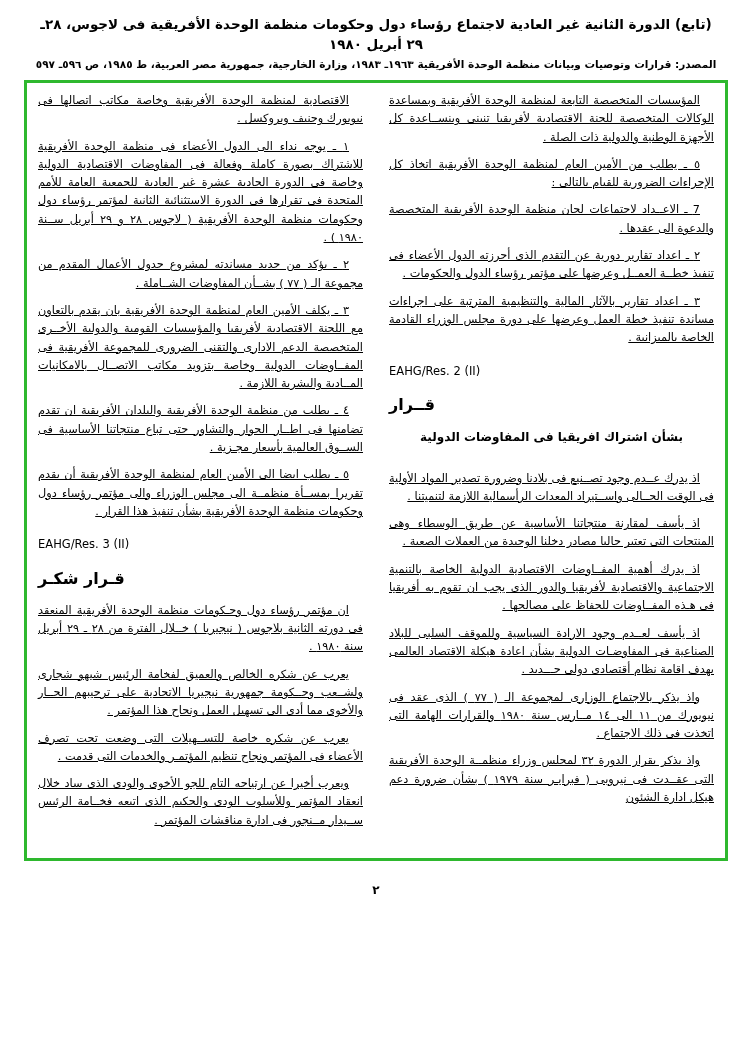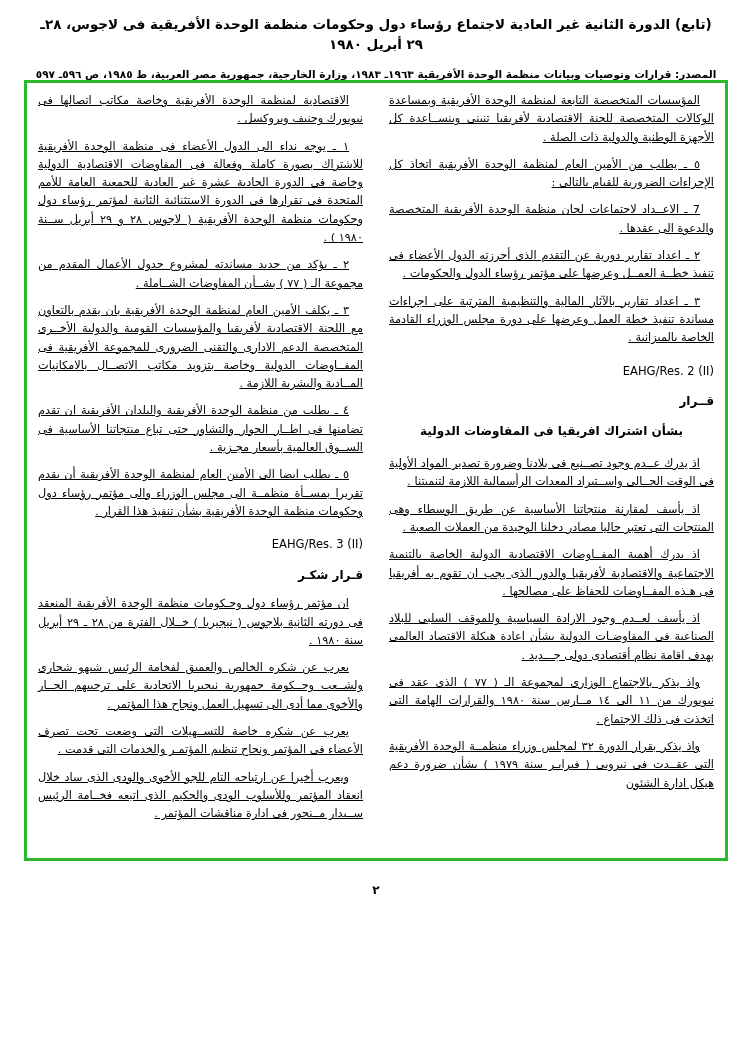--- a/index.html
+++ b/index.html
@@ -28,21 +28,21 @@
   }
   .header-title {
     font-size: 13.5px;
     font-weight: bold;
     line-height: 1.5;
     letter-spacing: 0px;
   }
   .header-source {
     font-size: 10.5px;
     font-weight: bold;
-    margin-top: 12px;
+    margin-top: 2px;
     line-height: 1.4;
   }
   .frame {
     position: absolute;
     top: 80px;
     right: 24px;
     left: 24px;
     bottom: 52px;
     border: 3px solid #2eb82e;
     box-sizing: border-box;
@@ -69,33 +69,32 @@
   p.para {
     margin: 0 0 9px 0;
     text-indent: 14px;
     text-decoration: underline;
   }
   .res-label {
     margin: 14px 0 10px 0;
     font-size: 11.5px;
     font-weight: normal;
     direction: ltr;
-    text-align: right;
     text-indent: 0;
   }
   .res-title {
     margin: 12px 0 10px 0;
-    text-align: right;
-    font-size: 12px;
+    text-align: left;
+    font-size: 16px;
     font-weight: bold;
     letter-spacing: 1px;
     text-indent: 0;
   }
   .res-subtitle {
-    margin: 0 0 14px 0;
+    margin: 0 0 22px 0;
     text-align: center;
     font-size: 12px;
     font-weight: bold;
     text-indent: 0;
   }
   .page-number {
     position: absolute;
     bottom: 16px;
     left: 0;
     right: 0;

